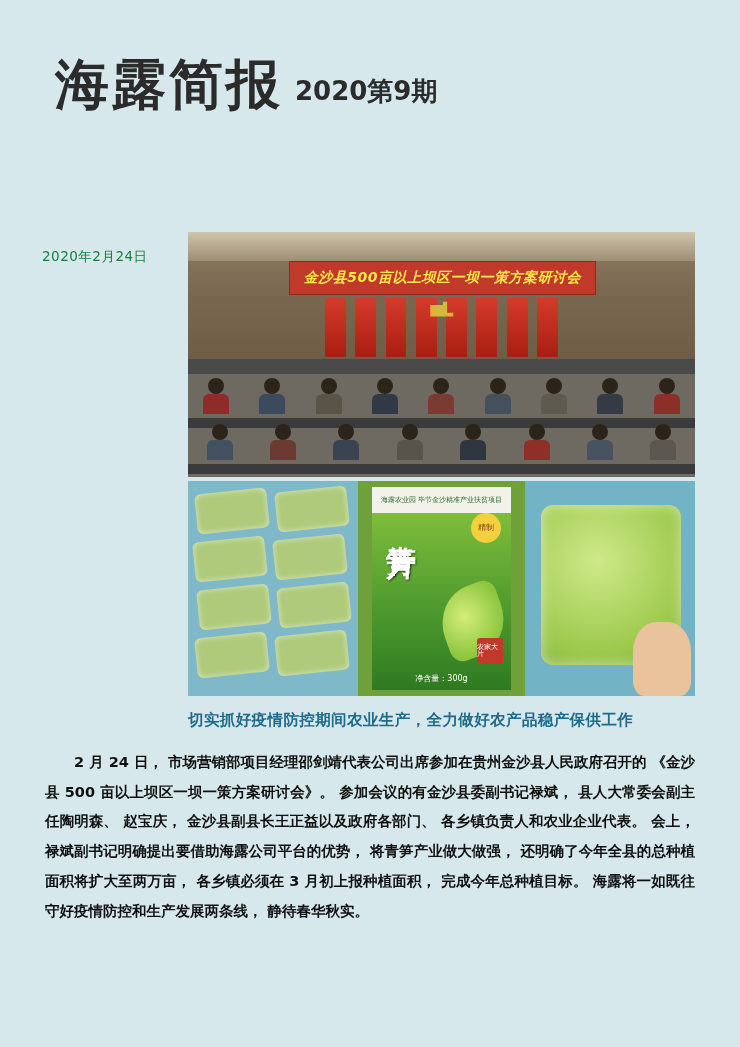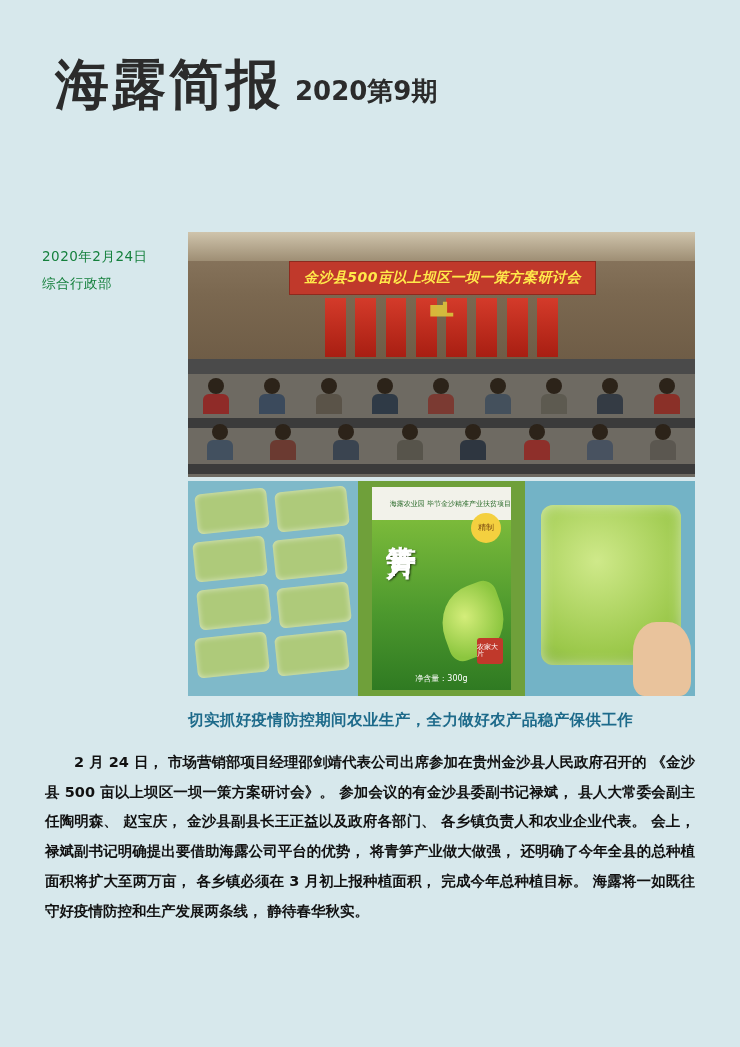--- a/index.html
+++ b/index.html
@@ -183,23 +183,23 @@
   }
 
   
   .pkg {
     position: absolute;
     left: 14px; top: 6px;
     width: 139px; height: 203px;
     background: linear-gradient(180deg,#8cc63f 0%, #4e9a2e 60%, #2f7a22 100%);
   }
   .pkg-top {
-    position: absolute; left:0; top:0; width:100%; height: 33px;
+    position: absolute; left:0; top:0; width:100%; height: 26px;
     background: #f2f2ea;
-    display:flex; align-items:center; justify-content:flex-end;
+    display:flex; align-items:center; justify-content:center;
   }
   .pkg-top span { font-size: 7px; color:#2b6b2b; white-space: nowrap; }
   .pkg-title {
     position: absolute;
     left: 8px; top: 34px;
     font-size: 30px;
     font-weight: bold;
     color: #ffffff;
     writing-mode: vertical-rl;
     text-orientation: upright;
@@ -293,21 +293,20 @@
 
 <div class="page">
 
   <div class="masthead">
     <div class="masthead-title">海露简报</div>
     <div class="masthead-issue">2020第9期</div>
   </div>
 
   <div class="meta">
     <div>2020年2月24日</div>
-    <div>综合行政部</div>
   </div>
 
   <div class="photo-meeting">
     <div class="mt-wall"></div>
     <div class="mt-ceiling"></div>
     <div class="mt-banner">
       <span>金沙县500亩以上坝区一坝一策方案研讨会</span>
     </div>
     <div class="mt-flags">
       <div class="mt-flag"></div>

